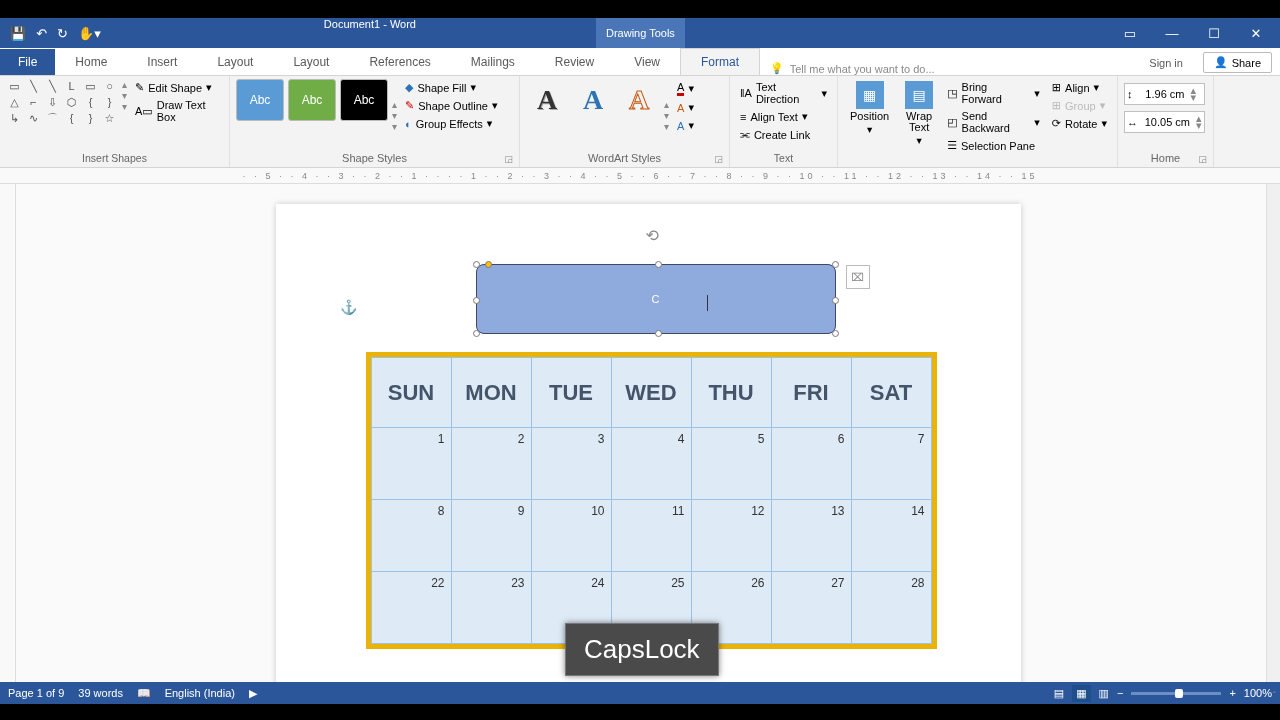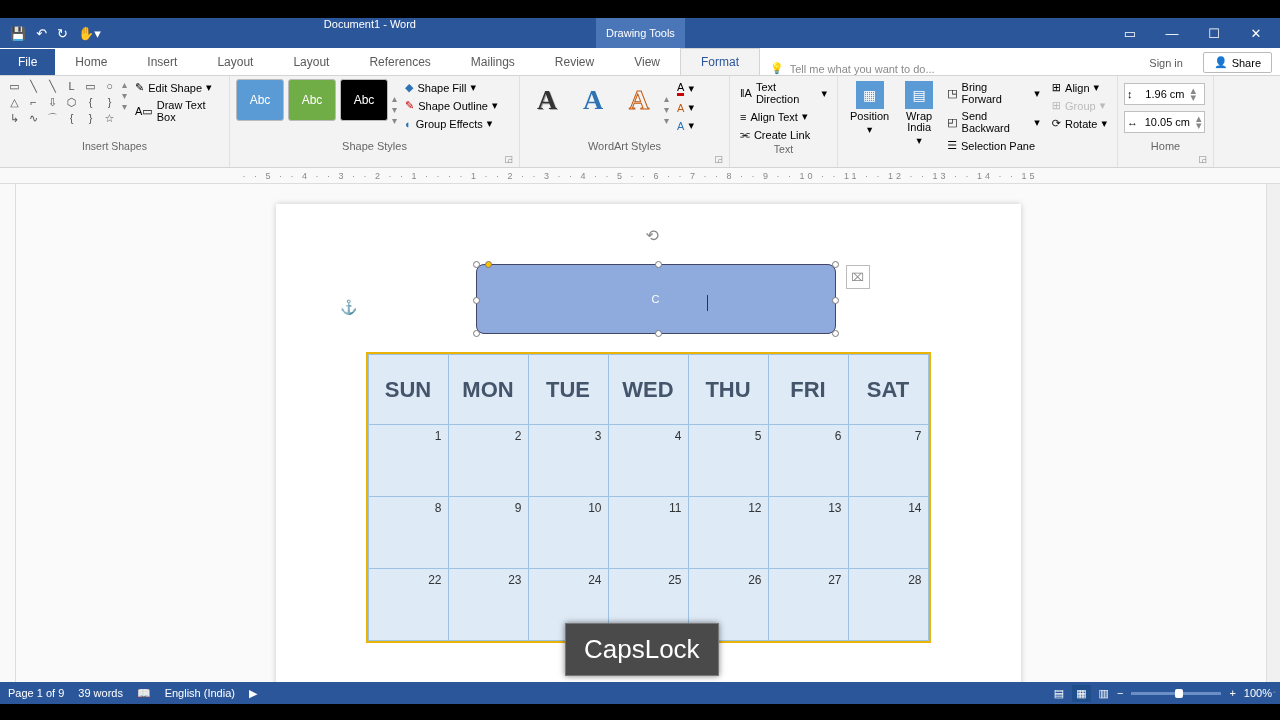--- a/index.html
+++ b/index.html
@@ -16,21 +16,21 @@
 .menubar{height:28px;background:#fff;display:flex;align-items:flex-end;border-bottom:1px solid #d4d4d4}
 .tab{padding:6px 20px;color:#5a5a5a;cursor:pointer;font-size:12px}
 .tab.file{background:#2b579a;color:#fff;padding:6px 18px}
 .tab.active{background:#f3f3f3;border:1px solid #d4d4d4;border-bottom:none;color:#2b579a}
 .tellme{flex:1;display:flex;align-items:center;gap:6px;color:#8a8a8a;padding-left:10px}
 .signin{padding:6px 12px;color:#5a5a5a}
 .share{background:#fff;border:1px solid #bbb;padding:3px 10px;margin:2px 8px;border-radius:2px;display:flex;gap:4px;align-items:center}
 .ribbon{height:92px;background:#f3f3f3;border-bottom:1px solid #d4d4d4;display:flex}
 .group{border-right:1px solid #e0e0e0;display:flex;flex-direction:column;justify-content:space-between;padding:3px 6px 1px}
 .group-body{flex:1;display:flex;gap:4px;align-items:flex-start}
-.group-label{text-align:center;color:#666;font-size:10.5px;padding-bottom:14px;position:relative}
+.group-label{text-align:center;color:#666;font-size:10.5px;padding-bottom:2px;position:relative}
 .group-label .dlg{position:absolute;right:0;bottom:2px;font-size:9px;color:#888}
 .btn{display:flex;align-items:center;gap:4px;padding:2px 4px;cursor:pointer}
 .shapes-gal{display:grid;grid-template-columns:repeat(6,17px);gap:2px;font-size:12px;color:#555}
 .shapes-gal span{width:17px;height:14px;display:flex;align-items:center;justify-content:center}
 .swatch{width:48px;height:42px;border:1px solid #bbb;border-radius:3px;display:flex;align-items:center;justify-content:center;color:#fff;font-size:12px}
 .sw1{background:#5b9bd5}.sw2{background:#70ad47}.sw3{background:#000}
 .wa{width:42px;height:42px;display:flex;align-items:center;justify-content:center;font-size:28px;font-family:Georgia,serif;font-weight:bold}
 .wa1{color:#333;text-shadow:1px 1px 0 #aaa}.wa2{color:#2e74b5}.wa3{color:#ed7d31;-webkit-text-stroke:1px #c55a11;color:transparent}
 .bigbtn{display:flex;flex-direction:column;align-items:center;padding:2px 6px;gap:2px;text-align:center;font-size:10.5px;line-height:11px}
 .bigbtn .ico{width:28px;height:28px;background:#5b9bd5;display:flex;align-items:center;justify-content:center;color:#fff;font-size:14px}
@@ -41,21 +41,21 @@
 .workspace{flex:1;background:#fafafa;display:flex;position:relative;overflow:hidden}
 .ruler-v{width:16px;background:#f9f9f9;border-right:1px solid #ddd}
 .page-area{flex:1;display:flex;justify-content:center;padding-top:20px}
 .page{width:745px;height:960px;background:#fff;box-shadow:0 0 6px rgba(0,0,0,.2);position:relative}
 .anchor{position:absolute;left:65px;top:95px;color:#5b9bd5;font-size:14px}
 .rot{position:absolute;left:370px;top:22px;color:#888;font-size:16px}
 .shape{position:absolute;left:200px;top:60px;width:360px;height:70px;background:#8faadc;border:1px solid #446;border-radius:8px;display:flex;align-items:center;justify-content:center;color:#fff;font-size:12px}
 .handle{position:absolute;width:7px;height:7px;background:#fff;border:1px solid #7a7a7a;border-radius:50%}
 .hy{background:#ffc000}
 .layout-ico{position:absolute;right:-35px;top:0;width:24px;height:24px;border:1px solid #bbb;background:#fff;display:flex;align-items:center;justify-content:center;font-size:11px;color:#888}
-.cal{position:absolute;left:90px;top:148px;border:2px solid #eab308}
+.cal{position:absolute;left:90px;top:148px;border:5px solid #eab308}
 .cal table{border-collapse:collapse}
 .cal th,.cal td{border:1px solid #9cc2e5;background:#deeaf6;width:80px}
 .cal th{height:70px;color:#44546a;font-size:22px;font-weight:600}
 .cal td{height:72px;vertical-align:top;text-align:right;padding:4px 6px;font-size:12px;color:#333}
 .keyosd{position:absolute;left:565px;bottom:44px;background:#4a4a4a;color:#fff;font-size:26px;padding:10px 18px;border:1px solid #777;box-shadow:0 0 6px rgba(0,0,0,.5)}
 .statusbar{height:22px;background:#2b579a;color:#fff;display:flex;align-items:center;font-size:11px;padding:0 8px;gap:14px}
 .statusbar .right{margin-left:auto;display:flex;gap:8px;align-items:center}
 .slider{width:90px;height:3px;background:#6a8fc7;position:relative}
 .slider::after{content:"";position:absolute;left:44px;top:-3px;width:8px;height:9px;background:#fff;border-radius:2px}
 .scrollbar-v{position:absolute;right:0;top:0;width:14px;height:100%;background:#f0f0f0;border-left:1px solid #ddd}
@@ -183,21 +183,21 @@
             </div>
    </div>
         </div>
    <div class="group-label">Text</div>
   </div>
 
   <div class="group" style="width:280px">
    <div class="group-body">
     <div class="bigbtn"><div class="ico">▦</div><span>Position</span>▾</div>
     <div class="bigbtn"><div class="ico">▤</div><span style="white-space:pre">Wrap
-India</span>▾</div>
+Text</span>▾</div>
     <div class="vlist">
      <div class="btn"><span>◳</span><span>Bring Forward</span> ▾</div>
      <div class="btn"><span>◰</span><span>Send Backward</span> ▾</div>
      <div class="btn">
               <span>☰</span>
               <span>Selection Pane</span>
             </div>
     </div>
     <div class="vlist">
      <div class="btn"><span>⊞</span><span>Align</span> ▾</div>

